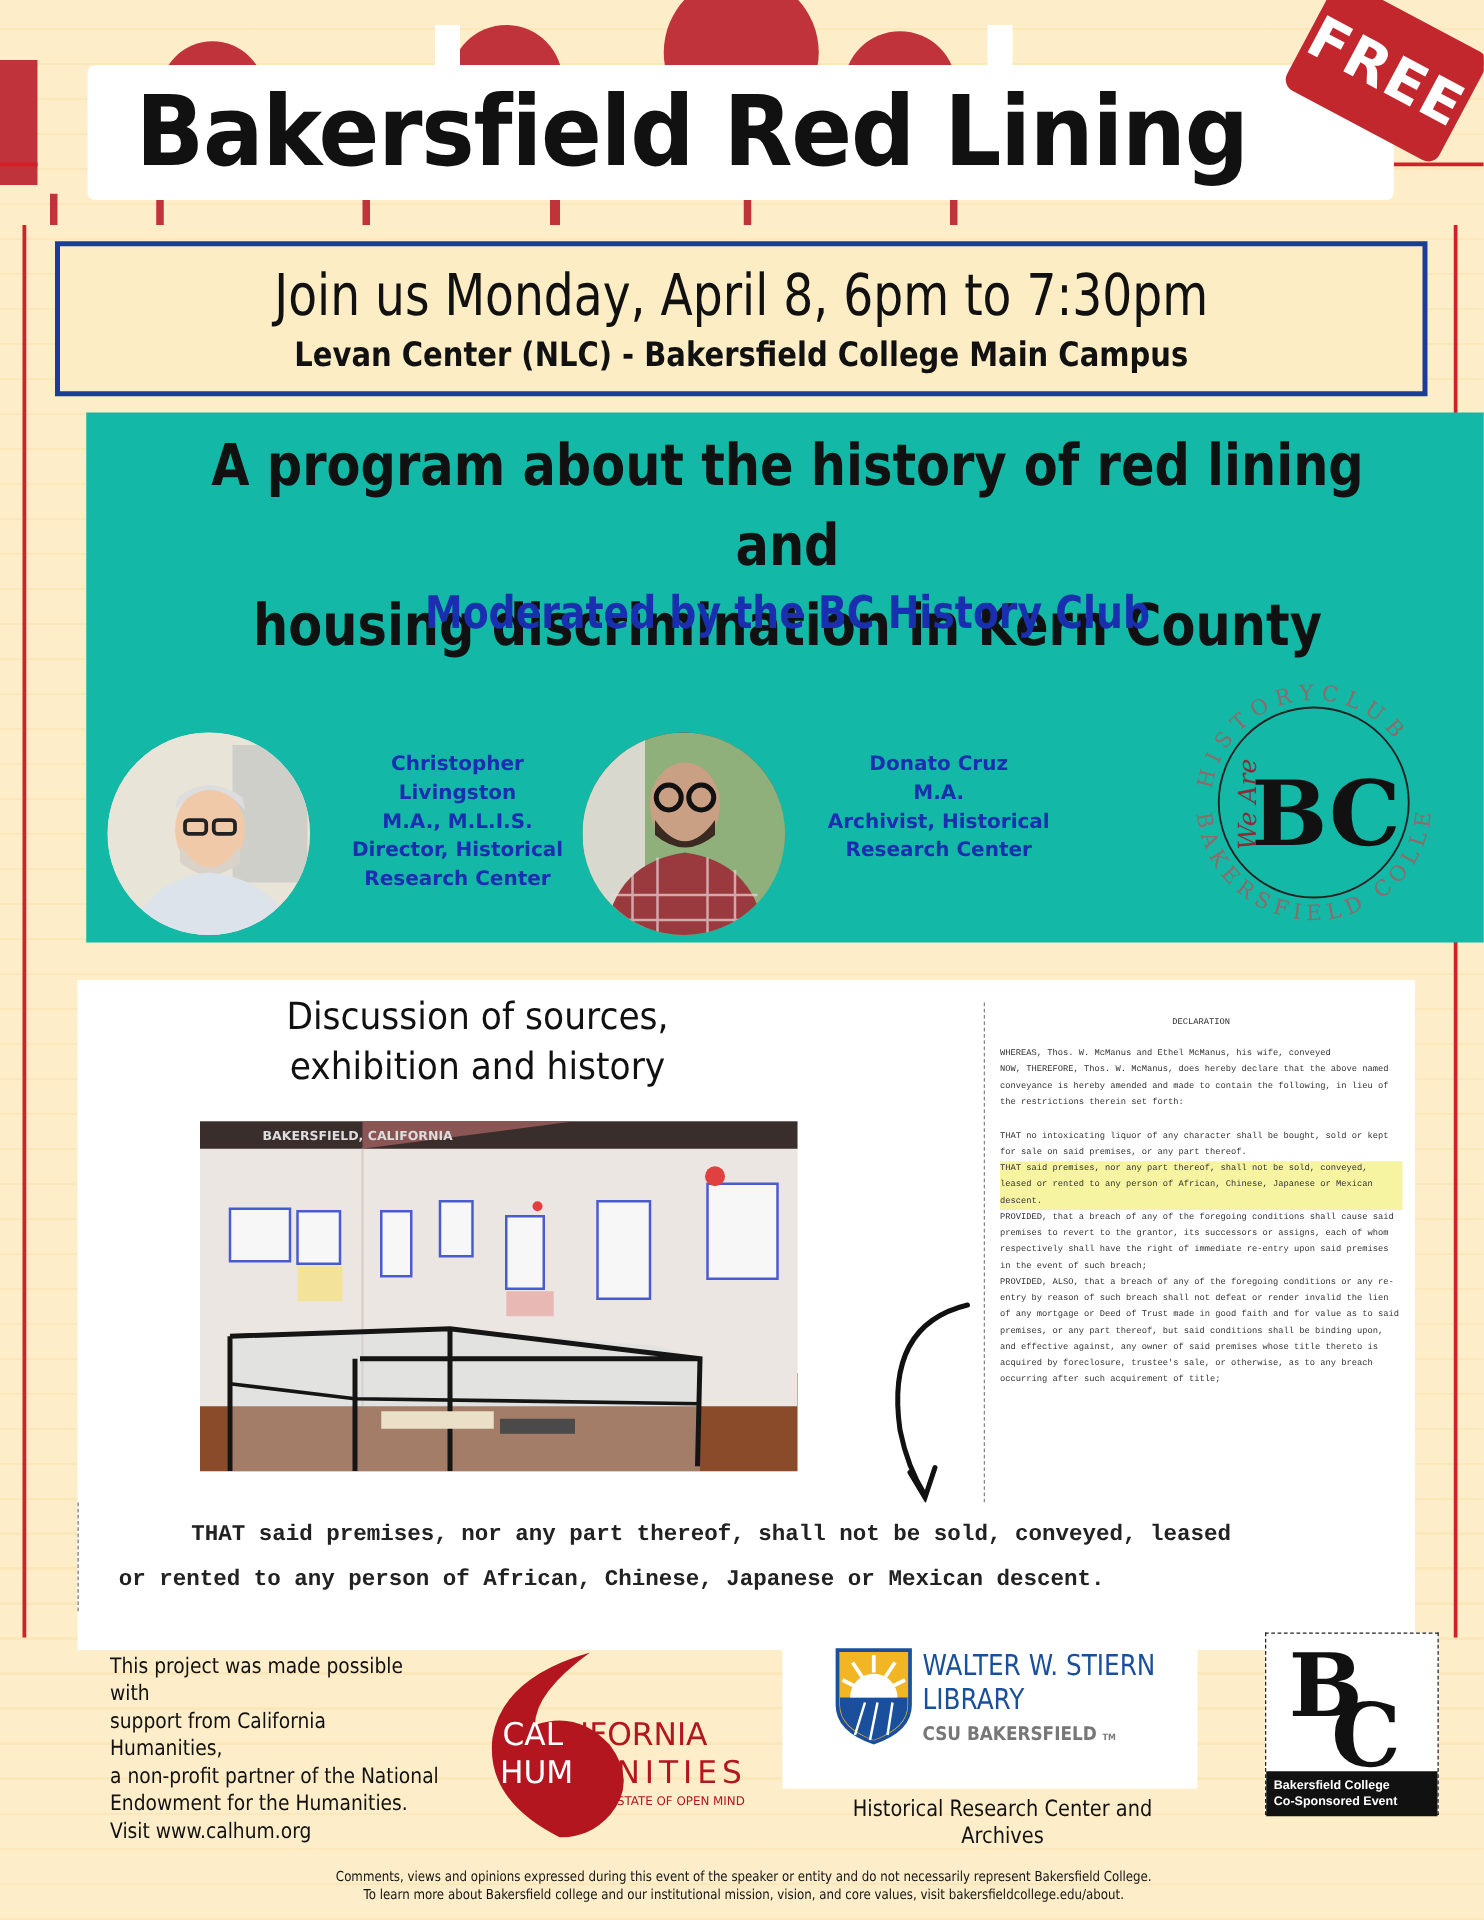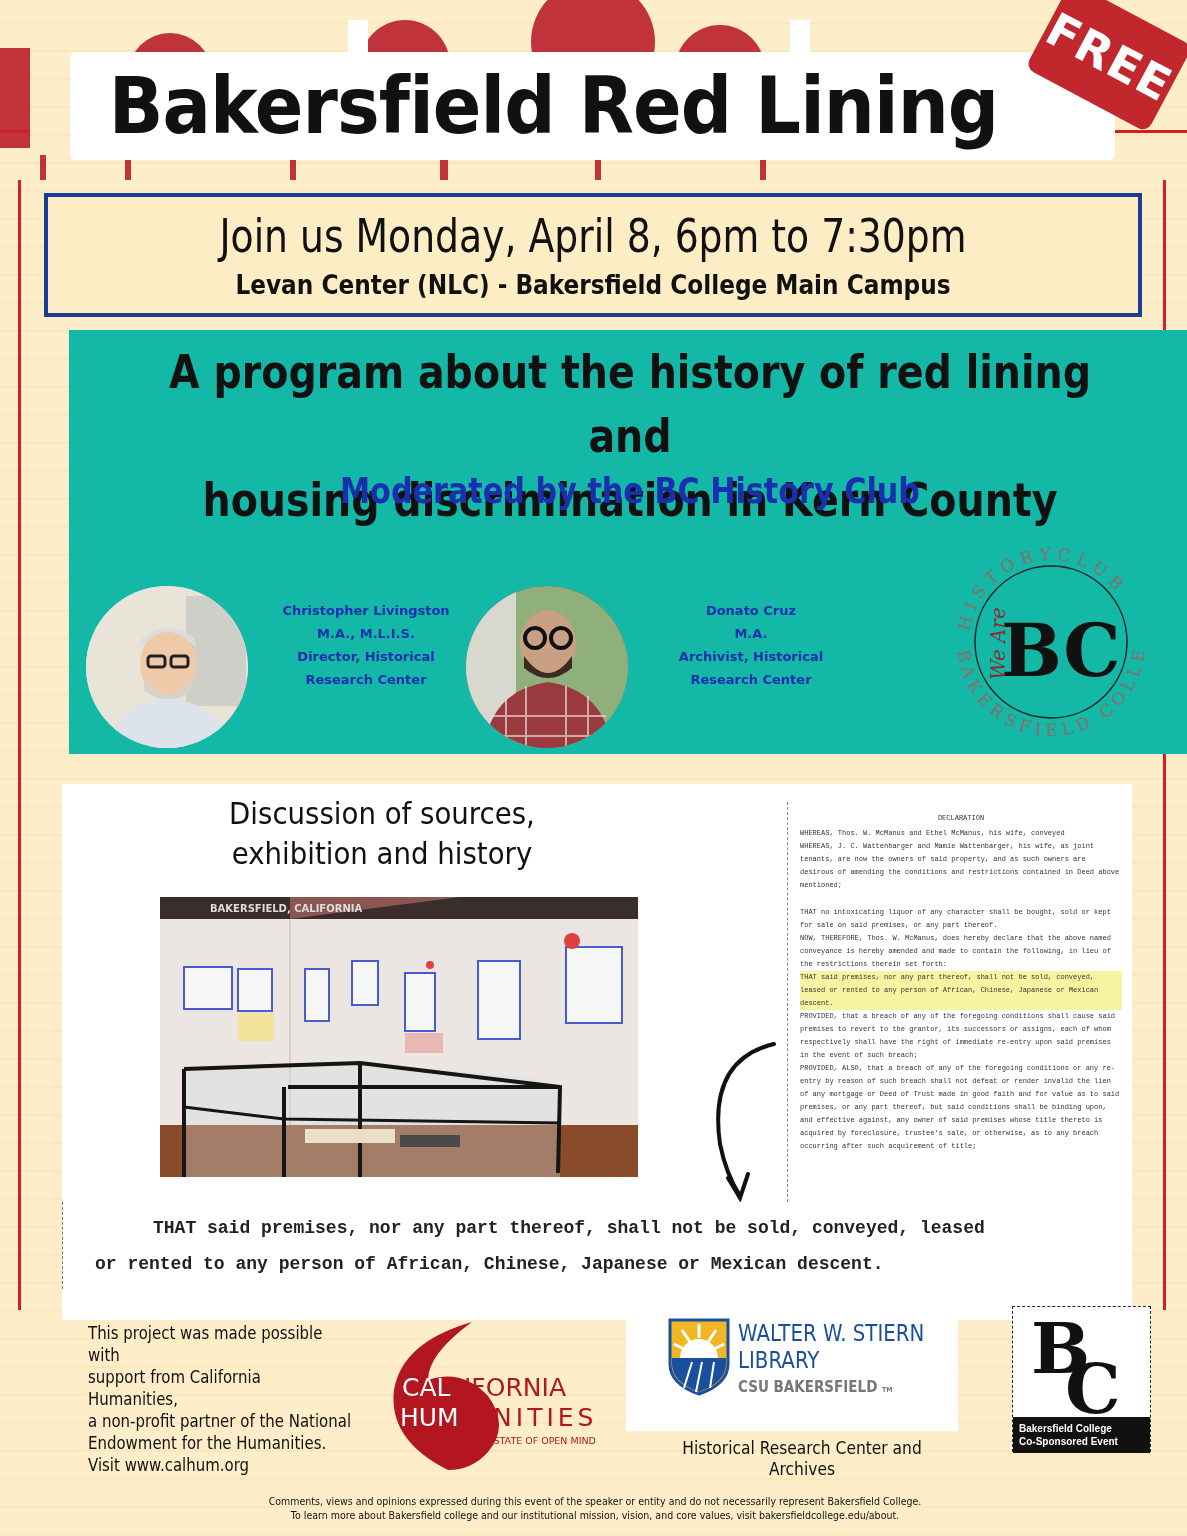--- a/index.html
+++ b/index.html
@@ -75,21 +75,21 @@
     font-family: "DejaVu Sans", sans-serif; font-weight: bold; font-size: 36px; color: #1a2fb0;
     transform: scaleX(0.84);
   }
   .portrait {
     position: absolute; width: 162px; height: 162px; border-radius: 50%; overflow: hidden;
   }
   .portrait-1 { left: 17px; top: 256px; background: radial-gradient(circle at 55% 55%, #f3d9c4 0 18%, #d8c8b0 19% 30%, #e6e6e0 31% 45%, #b9b1a0 46% 60%, #dfe3e6 61%); }
   .portrait-2 { left: 397px; top: 256px; background: radial-gradient(circle at 50% 30%, #caa083 0 16%, #2a2a2a 17% 20%, #8f3b3b 21% 55%, #6f9b62 56%); }
   .speaker {
     position: absolute; width: 200px; text-align: center;
-    font-family: "DejaVu Sans", sans-serif; font-weight: bold; font-size: 13px; line-height: 23px; color: #1a2fb0;
+    font-family: "DejaVu Sans", sans-serif; font-weight: bold; font-size: 16px; line-height: 23px; color: #1a2fb0;
   }
   .speaker-1 { left: 197px; top: 269px; }
   .speaker-2 { left: 582px; top: 269px; }
   .bc-club-logo { position: absolute; left: 840px; top: 200px; width: 280px; height: 220px; }
 
   
   .discussion-panel {
     left: 62px; top: 784px; width: 1070px; height: 536px; background: #fff;
   }
   .discussion-title {
@@ -100,21 +100,21 @@
   .exhibit-photo {
     position: absolute; left: 98px; top: 113px; width: 478px; height: 280px;
     background: linear-gradient(180deg, #3a2e2c 0 8%, #ece6e2 8% 72%, #8a4b2a 72%);
     overflow: hidden;
   }
   .deed-doc {
     position: absolute; left: 725px; top: 18px; width: 345px; height: 400px; background: #fff;
     font-family: "Liberation Mono", monospace; font-size: 7px; line-height: 13px; color: #333;
     padding: 10px 10px 0 12px; border-left: 1px dashed #888;
   }
-  .deed-doc .title-line { text-align: center; margin-bottom: 2px; }
+  .deed-doc .title-line { text-align: center; margin-bottom: 12px; }
   .deed-doc .hl { background: #f6f4a1; }
   .deed-doc p { margin-bottom: 0; }
   .deed-arrow { position: absolute; left: 640px; top: 250px; width: 90px; height: 170px; }
   .deed-quote {
     position: absolute; left: 0; top: 418px; width: 1070px; height: 87px; background: #fff;
     font-family: "Liberation Mono", monospace; font-size: 18px; color: #222; font-weight: bold;
     padding: 8px 10px 0 32px; border-left: 1px dashed #777;
   }
   .deed-quote div { line-height: 36px; white-space: nowrap; }
   .deed-quote .l1 { padding-left: 58px; }
@@ -293,23 +293,22 @@
   </div>
 
   <svg class="deed-arrow" viewBox="0 0 90 170">
     <path d="M72 10 Q6 26 18 110 Q24 140 38 162" stroke="#111" stroke-width="4" fill="none" stroke-linecap="round"></path>
     <path d="M26 144 L38 164 L46 140" stroke="#111" stroke-width="4" fill="none" stroke-linecap="round"></path>
   </svg>
 
   <div class="deed-doc">
     <div class="title-line">DECLARATION</div>
     <p>WHEREAS, Thos. W. McManus and Ethel McManus, his wife, conveyed</p>
-    <p>WHEREAS, J. C. Wattenbarger and Mamie Wattenbarger, his wife, as joint tenants, are now the owners of said property, and as such owners are desirous of amending the conditions and restrictions contained in Deed above mentioned;</p>
+    <p>NOW, THEREFORE, Thos. W. McManus, does hereby declare that the above named conveyance is hereby amended and made to contain the following, in lieu of the restrictions therein set forth:</p>
     <p style="margin-top:14px">THAT no intoxicating liquor of any character shall be bought, sold or kept for sale on said premises, or any part thereof.</p>
-    <p>NOW, THEREFORE, Thos. W. McManus, does hereby declare that the above named conveyance is hereby amended and made to contain the following, in lieu of the restrictions therein set forth:</p>
     <p class="hl">THAT said premises, nor any part thereof, shall not be sold, conveyed, leased or rented to any person of African, Chinese, Japanese or Mexican descent.</p>
     <p>PROVIDED, that a breach of any of the foregoing conditions shall cause said premises to revert to the grantor, its successors or assigns, each of whom respectively shall have the right of immediate re-entry upon said premises in the event of such breach;</p>
     <p>PROVIDED, ALSO, that a breach of any of the foregoing conditions or any re-entry by reason of such breach shall not defeat or render invalid the lien of any mortgage or Deed of Trust made in good faith and for value as to said premises, or any part thereof, but said conditions shall be binding upon, and effective against, any owner of said premises whose title thereto is acquired by foreclosure, trustee's sale, or otherwise, as to any breach occurring after such acquirement of title;</p>
   </div>
 
   <div class="deed-quote">
     <div class="l1">THAT said premises, nor any part thereof, shall not be sold, conveyed, leased</div>
     <div>or rented to any person of African, Chinese, Japanese or Mexican descent.</div>
   </div>
 </div>

